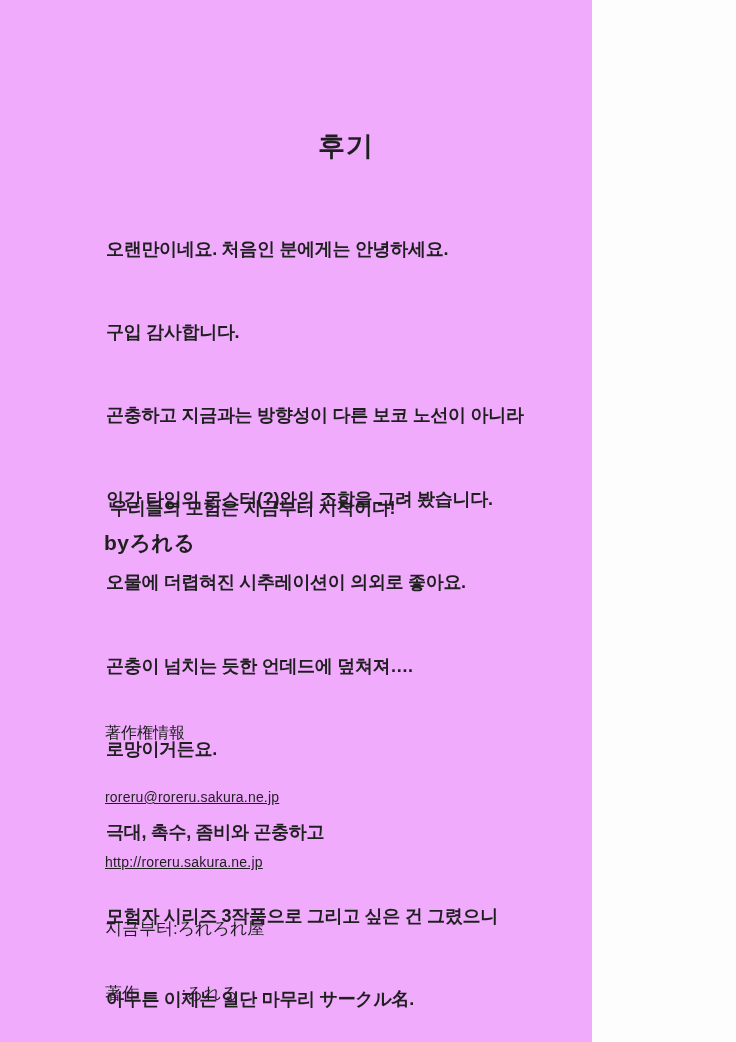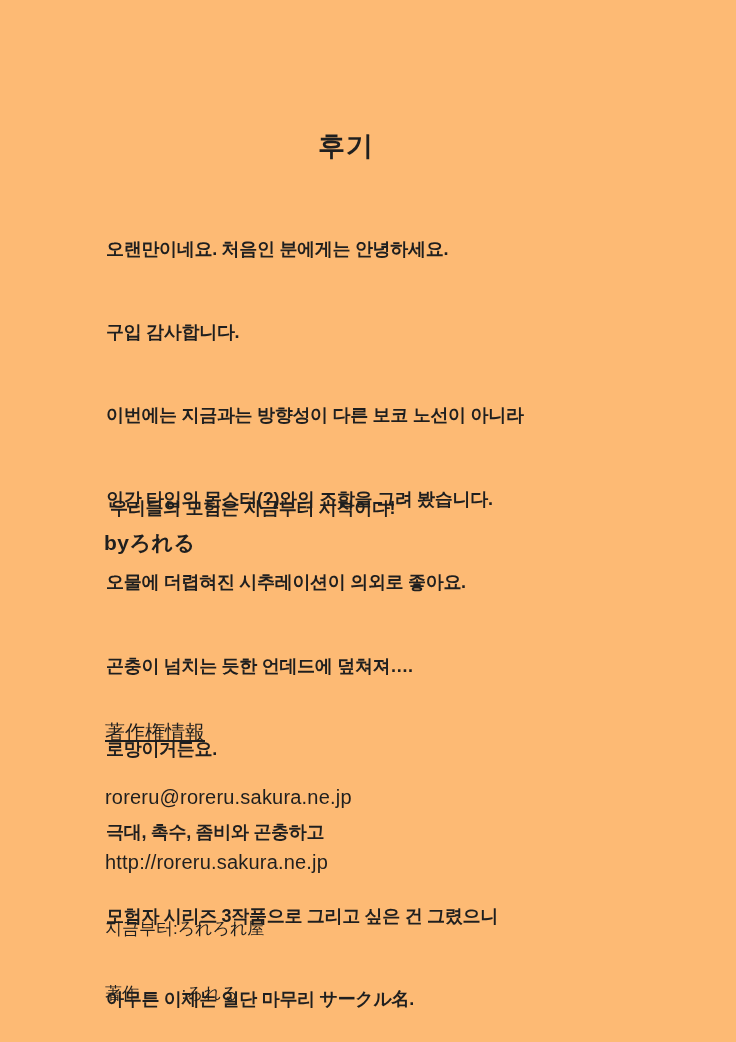--- a/index.html
+++ b/index.html
@@ -2,23 +2,23 @@
 <html><head>
 <meta charset="utf-8">
 <style>
   html, body {
     margin: 0;
     padding: 0;
     background: #fdfdfd;
   }
   .page {
     position: relative;
-    width: 736px;
+    width: 592px;
     height: 1042px;
-    background: #fdba74;
+    background: #f0abfc;
     overflow: hidden;
     font-family: "Liberation Sans", sans-serif;
     color: #1f1f1f;
   }
   .title {
     position: absolute;
     left: 318px;
     top: 128px;
     font-size: 27px;
     font-weight: 600;
@@ -56,40 +56,40 @@
     left: 105px;
     top: 678px;
     line-height: 21.8px;
     white-space: pre;
   }
   .copyright .cjk {
     font-size: 17px;
     font-weight: 500;
   }
   .copyright .heading {
-    font-size: 20px;
-    text-decoration: underline;
+    font-size: 16px;
   }
   .copyright .latin {
-    font-size: 20px;
+    font-size: 14px;
     font-weight: 400;
     letter-spacing: 0.2px;
+    text-decoration: underline;
   }
 </style>
 </head>
 <body>
 
 <div class="page">
 
   <div class="title">후기</div>
 
   <div class="afterword">
     <div>오랜만이네요. 처음인 분에게는 안녕하세요.</div>
     <div>구입 감사합니다.</div>
-    <div>이번에는 지금과는 방향성이 다른 보코 노선이 아니라</div>
+    <div>곤충하고 지금과는 방향성이 다른 보코 노선이 아니라</div>
     <div>인간 타입의 몬스터(?)와의 조합을 그려 봤습니다.</div>
     <div>오물에 더렵혀진 시추레이션이 의외로 좋아요.</div>
     <div>곤충이 넘치는 듯한 언데드에 덮쳐져….</div>
     <div>로망이거든요.</div>
     <div>극대, 촉수, 좀비와 곤충하고</div>
     <div>모험자 시리즈 3작품으로 그리고 싶은 건 그렸으니</div>
     <div>아무튼 이제는 일단 마무리 サークル名.</div>
     
   </div>
 

